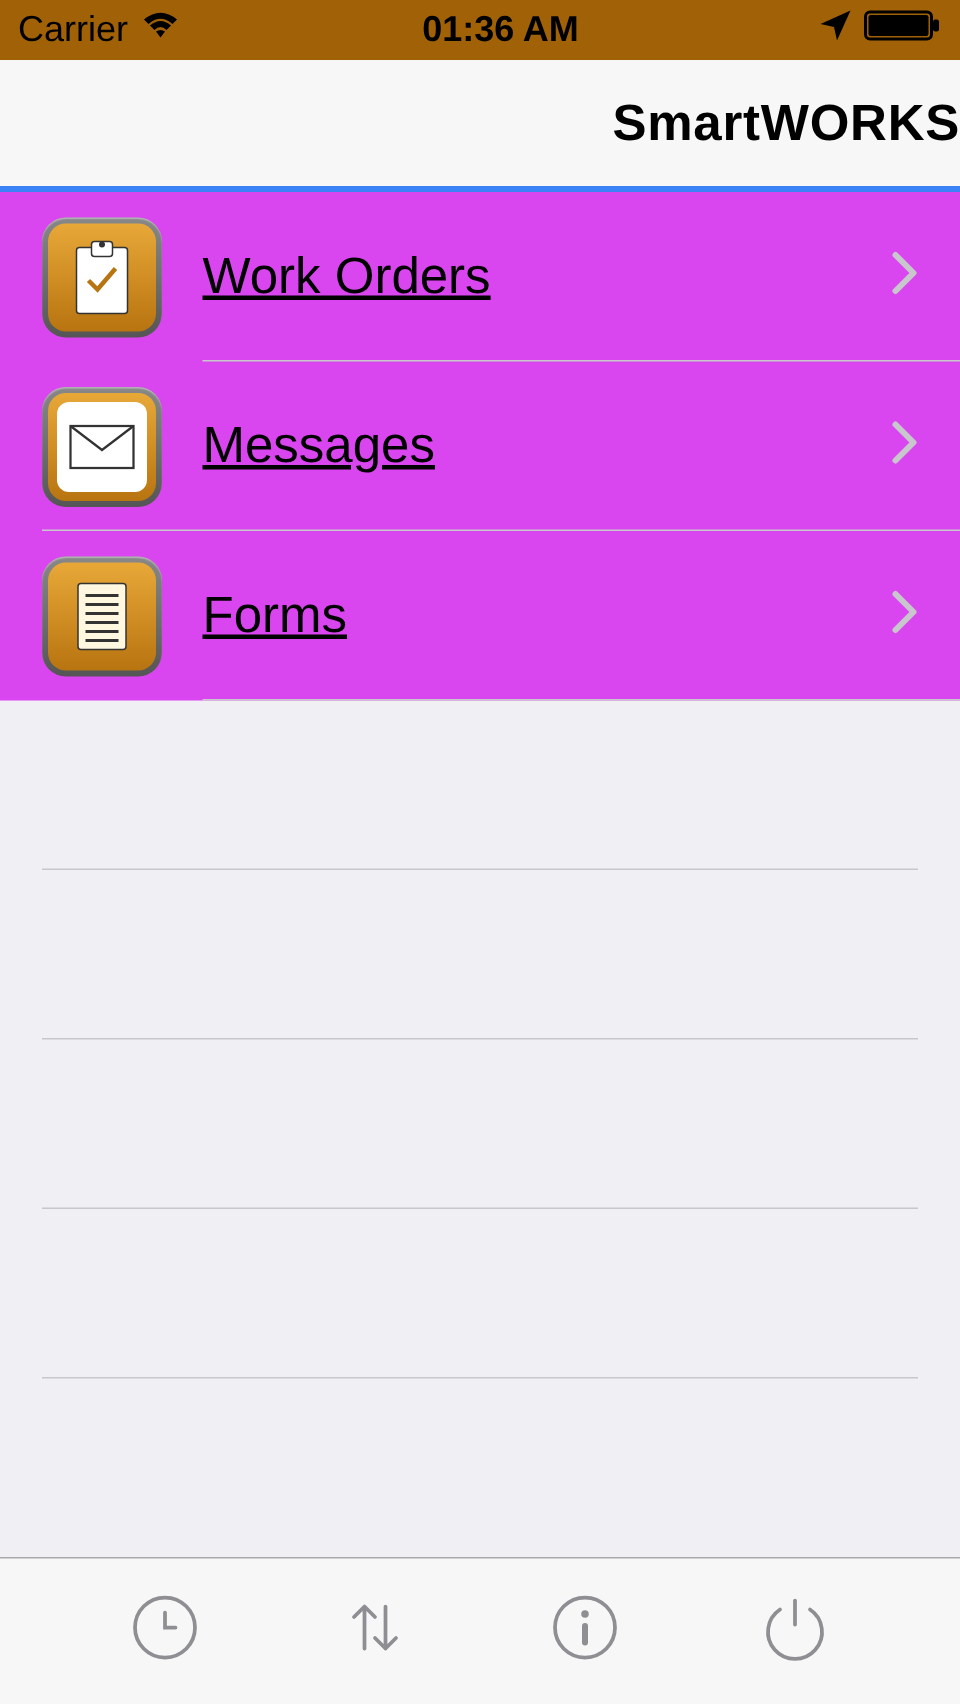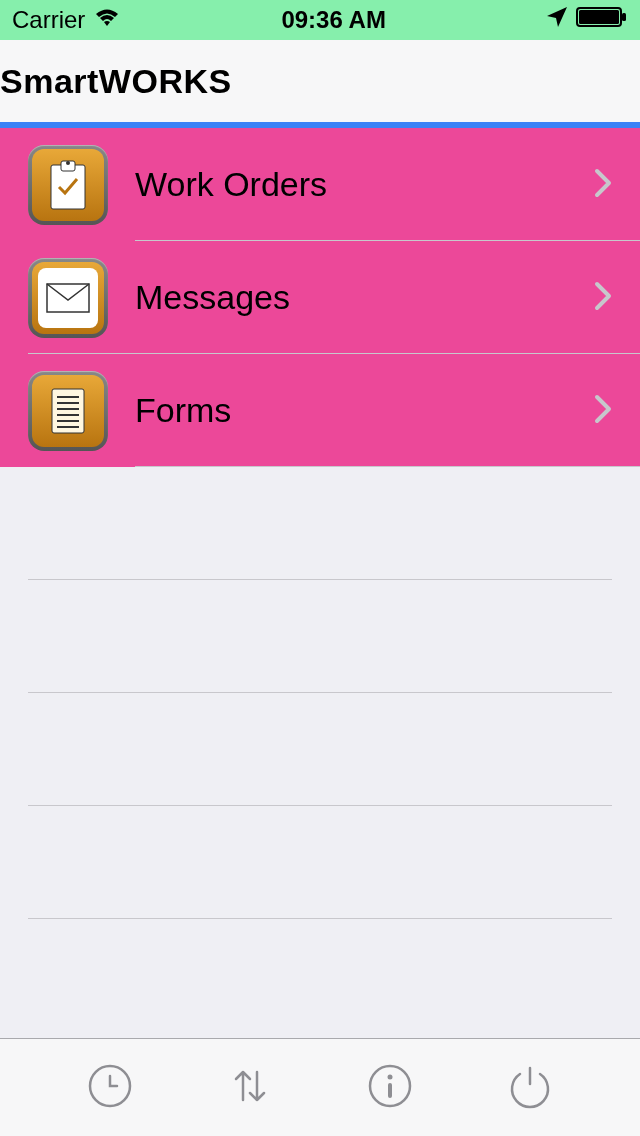--- a/index.html
+++ b/index.html
@@ -6,47 +6,48 @@
     body {
       width: 640px;
       height: 1136px;
       font-family: -apple-system, "Helvetica Neue", Helvetica, Arial, sans-serif;
       background: #efeff4;
       overflow: hidden;
       position: relative;
     }
     .status-bar {
       height: 40px;
-      background: #86efac;
+      background: #a16207;
       display: flex;
       align-items: center;
       justify-content: space-between;
       padding: 0 12px;
       font-size: 24px;
       font-weight: 500;
       color: #000;
     }
     .status-left { display: flex; align-items: center; gap: 8px; }
     .status-right { display: flex; align-items: center; gap: 8px; }
     .nav-bar {
       height: 88px;
       background: #f7f7f8;
-      border-bottom: 6px solid #3b82f6;
-      display: flex;
-      align-items: center;
-      justify-content: flex-start;
+      border-bottom: 4px solid #3b82f6;
+      display: flex;
+      align-items: center;
+      justify-content: flex-end;
     }
     .nav-title {
       font-size: 34px;
       font-weight: 700;
       color: #000;
       letter-spacing: 0.5px;
     }
     .menu-list {
-      background: #ec4899;
+      background: #d946ef;
+      text-decoration: underline;
     }
     .menu-row {
       height: 113px;
       display: flex;
       align-items: center;
       padding: 0 28px 0 28px;
       position: relative;
     }
     .menu-row .sep {
       position: absolute;
@@ -133,21 +134,21 @@
 
 <div class="status-bar">
   <div class="status-left">
     <span>Carrier</span>
     <span>
       <svg width="28" height="20" viewBox="0 0 28 20">
           <path d="M14 18 L17 14 Q14 12 11 14 Z M7 10 Q14 4 21 10 L18 13 Q14 9 10 13 Z M3 6 Q14 -3 25 6 L22 9 Q14 2 6 9 Z" fill="#000"></path>
         </svg>
     </span>
   </div>
-  <div style="font-weight:600;">09:36 AM</div>
+  <div style="font-weight:600;">01:36 AM</div>
   <div class="status-right">
     <span>
       <svg width="22" height="22" viewBox="0 0 22 22">
           <path d="M21 1 L1 10 L10 12 L12 21 Z" fill="#000"></path>
         </svg>
     </span>
     <span>
       <svg width="52" height="22" viewBox="0 0 52 22">
           <rect x="1" y="2" width="44" height="18" rx="3" fill="none" stroke="#000" stroke-width="2"></rect>
           <rect x="3" y="4" width="40" height="14" rx="1.5" fill="#000"></rect>

